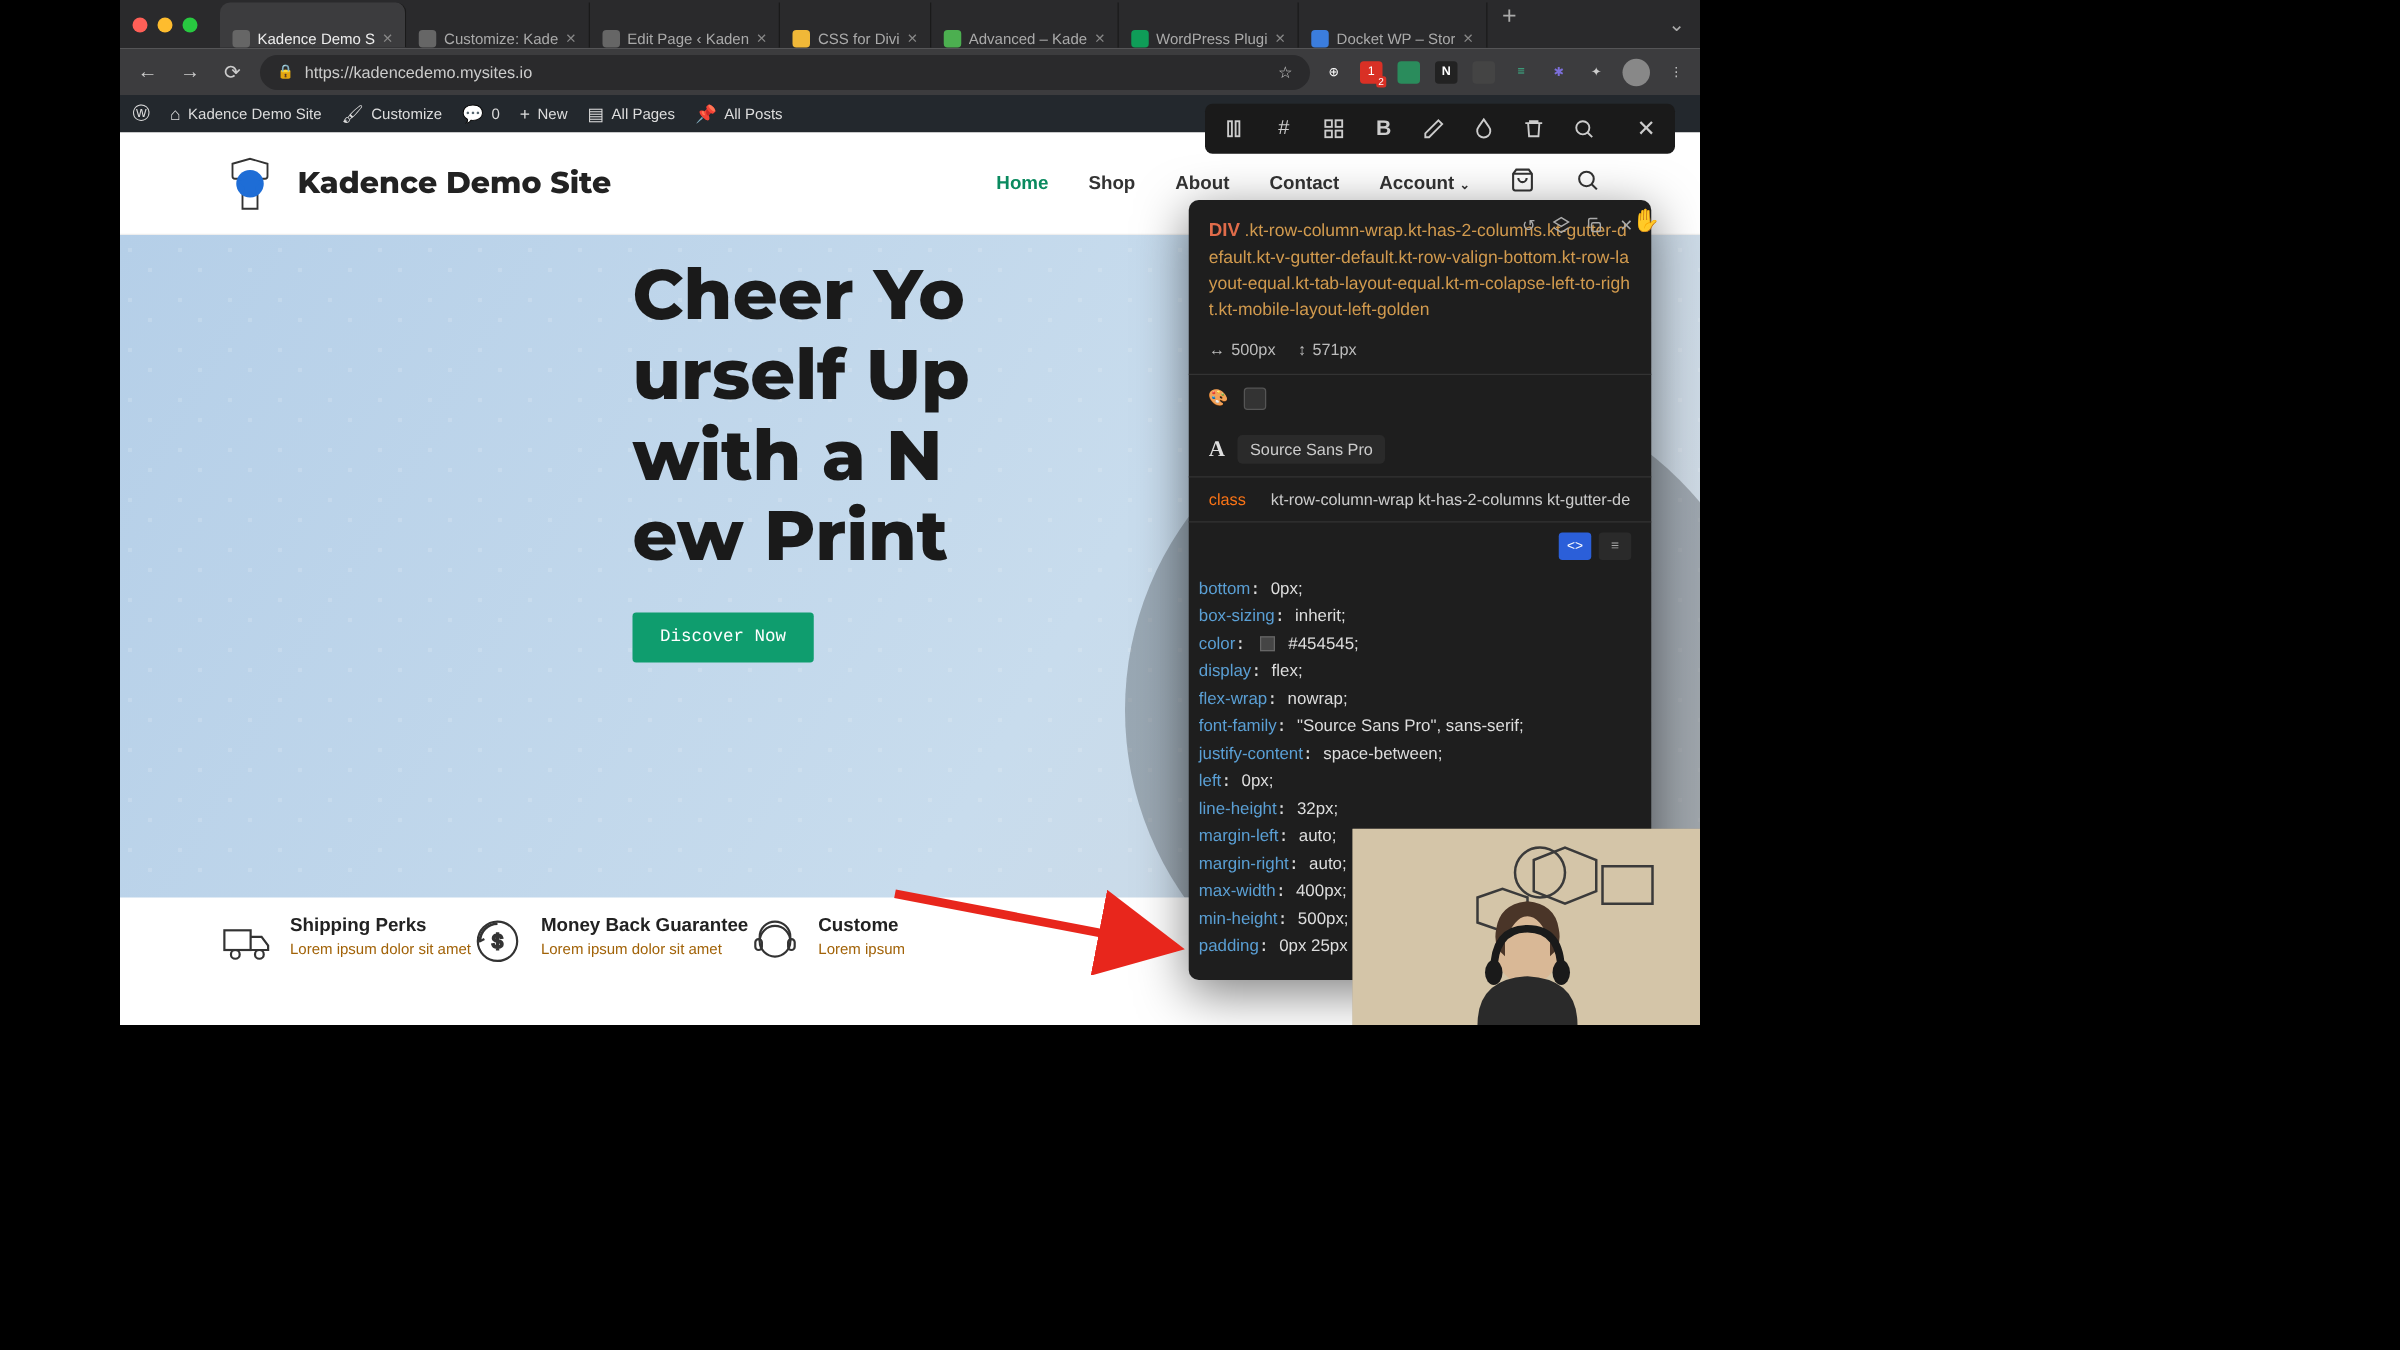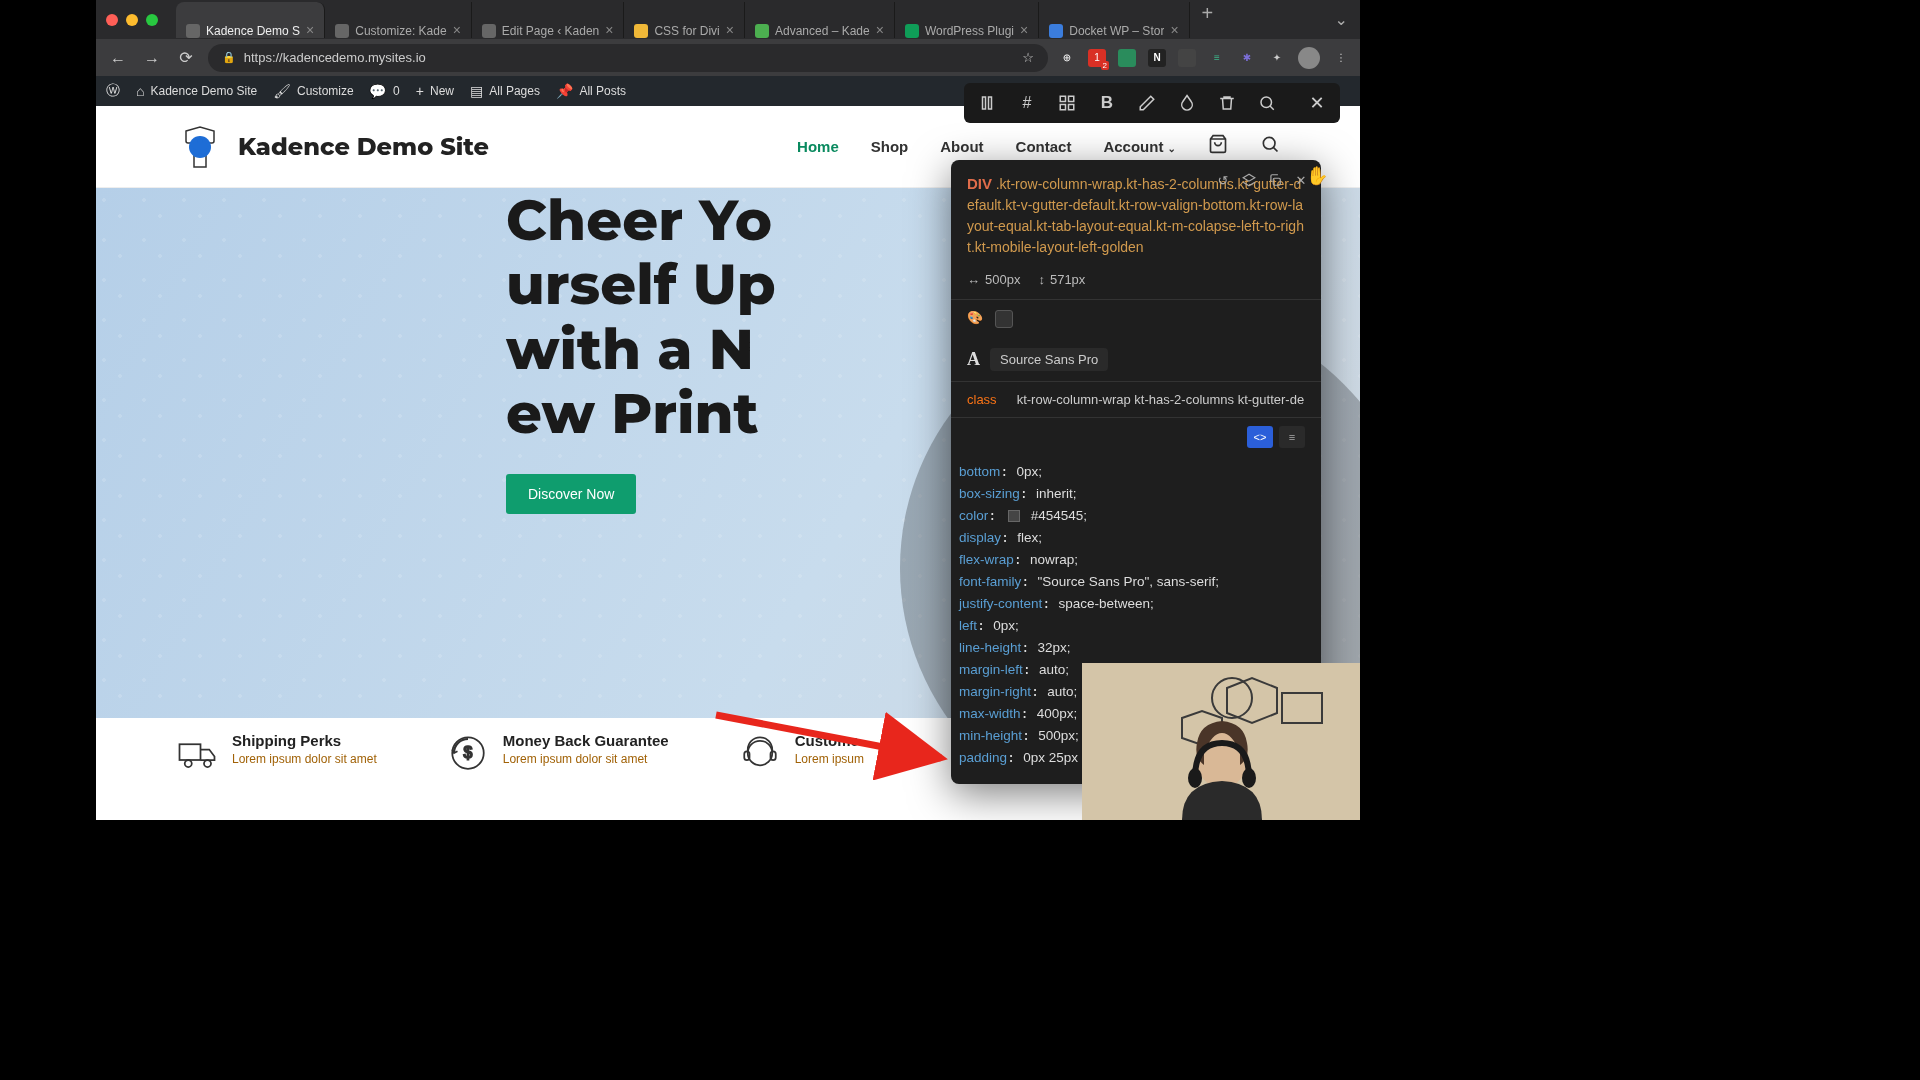--- a/index.html
+++ b/index.html
@@ -47,28 +47,28 @@
 .logo-img svg { width: 100%; height: 100%; }
 .site-title { font-weight: 800; font-size: 24px; color: #222; font-family: Montserrat, sans-serif; }
 .main-nav { margin-left: auto; display: flex; gap: 32px; align-items: center; font-size: 15px; font-weight: 600; color: #333; }
 .nav-link { cursor: pointer; }
 .nav-link.active { color: #0a8a5f; }
 .nav-ico2 { font-size: 17px; cursor: pointer; }
 
 
 .hero { height: 530px; background: linear-gradient(120deg, #b5cfe8 0%, #c8dced 60%, #d0d8e0 100%); position: relative; overflow: hidden; }
 .hero-pattern { position: absolute; inset: 0; opacity: 0.15; background-image: radial-gradient(circle at 20% 30%, #fff 2px, transparent 2px), radial-gradient(circle at 60% 70%, #fff 2px, transparent 2px); background-size: 40px 40px; }
-.hero-content { position: absolute; left: 410px; top: 0; width: 280px; padding-top: 0; }
+.hero-content { position: absolute; left: 410px; top: 0; width: 280px; padding-top: 16px; }
 .hero-heading { font-family: Montserrat, sans-serif; font-weight: 800; font-size: 56px; line-height: 1.15; color: #1a1a1a; word-break: break-all; }
-.hero-btn { margin-top: 28px; display: inline-block; background: #0f9d6e; color: #fff; padding: 12px 22px; font-size: 14px; font-weight: 500; border-radius: 3px; cursor: pointer; }
+.hero-btn { margin-top: 28px; display: inline-block; background: #0f9d6e; color: #fff; padding: 12px 22px; font-size: 14px; font-weight: 500; border-radius: 3px; cursor: pointer; font-family: Liberation Mono, monospace; }
 .hero-person { position: absolute; right: 0; top: 0; width: 500px; height: 100%; }
 .person-svg { width: 100%; height: 100%; }
 
 
-.features { display: flex; padding: 14px 80px 0; gap: 70px; }
+.features { display: flex; padding: 14px 80px 0; }
 .feature { display: flex; gap: 14px; align-items: flex-start; }
 .feat-ico { width: 42px; height: 42px; flex-shrink: 0; }
 .feat-title { font-weight: 700; font-size: 15px; color: #222; }
 .feat-sub { font-size: 12px; color: #a16207; margin-top: 3px; }
 
 
 .inspector { position: absolute; top: 160px; left: 855px; width: 370px; background: #1e1e1e; border-radius: 8px; color: #ddd; font-size: 13px; z-index: 60; box-shadow: 0 10px 40px rgba(0,0,0,0.5); }
 .insp-head { padding: 14px 16px 10px; position: relative; }
 .insp-tag { color: #e06c4a; font-weight: 700; font-size: 15px; }
 .insp-classes { color: #d19a4e; font-size: 14px; line-height: 1.5; word-break: break-all; }

